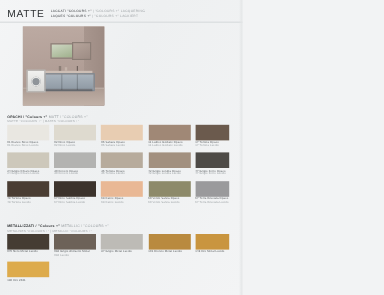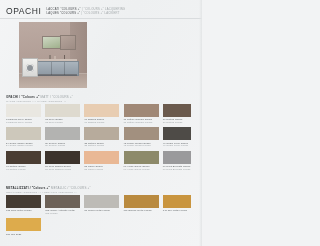--- a/index.html
+++ b/index.html
@@ -95,21 +95,21 @@
   
   .bleed{position:absolute;right:0;top:0;width:3px;height:246px;
     background:linear-gradient(90deg,rgba(255,255,255,0),#e3e5e6);}
 </style>
 </head>
 <body>
 
 <div class="page">
 
   <div class="header">
-    <div class="brand">OPACHI</div>
+    <div class="brand">MATTE</div>
     <div class="hdr-txt">
       <div class="hdr-line">
         <span>LACCATI "COLOURS +"</span>
         <span class="dim">| "COLOURS +" LACQUERING</span>
       </div>
       <div class="hdr-line">
         <span>LAQUES "COLOURS +"</span>
         <span class="dim">| "COLOURS +" LACKIERT</span>
       </div>
     </div>

